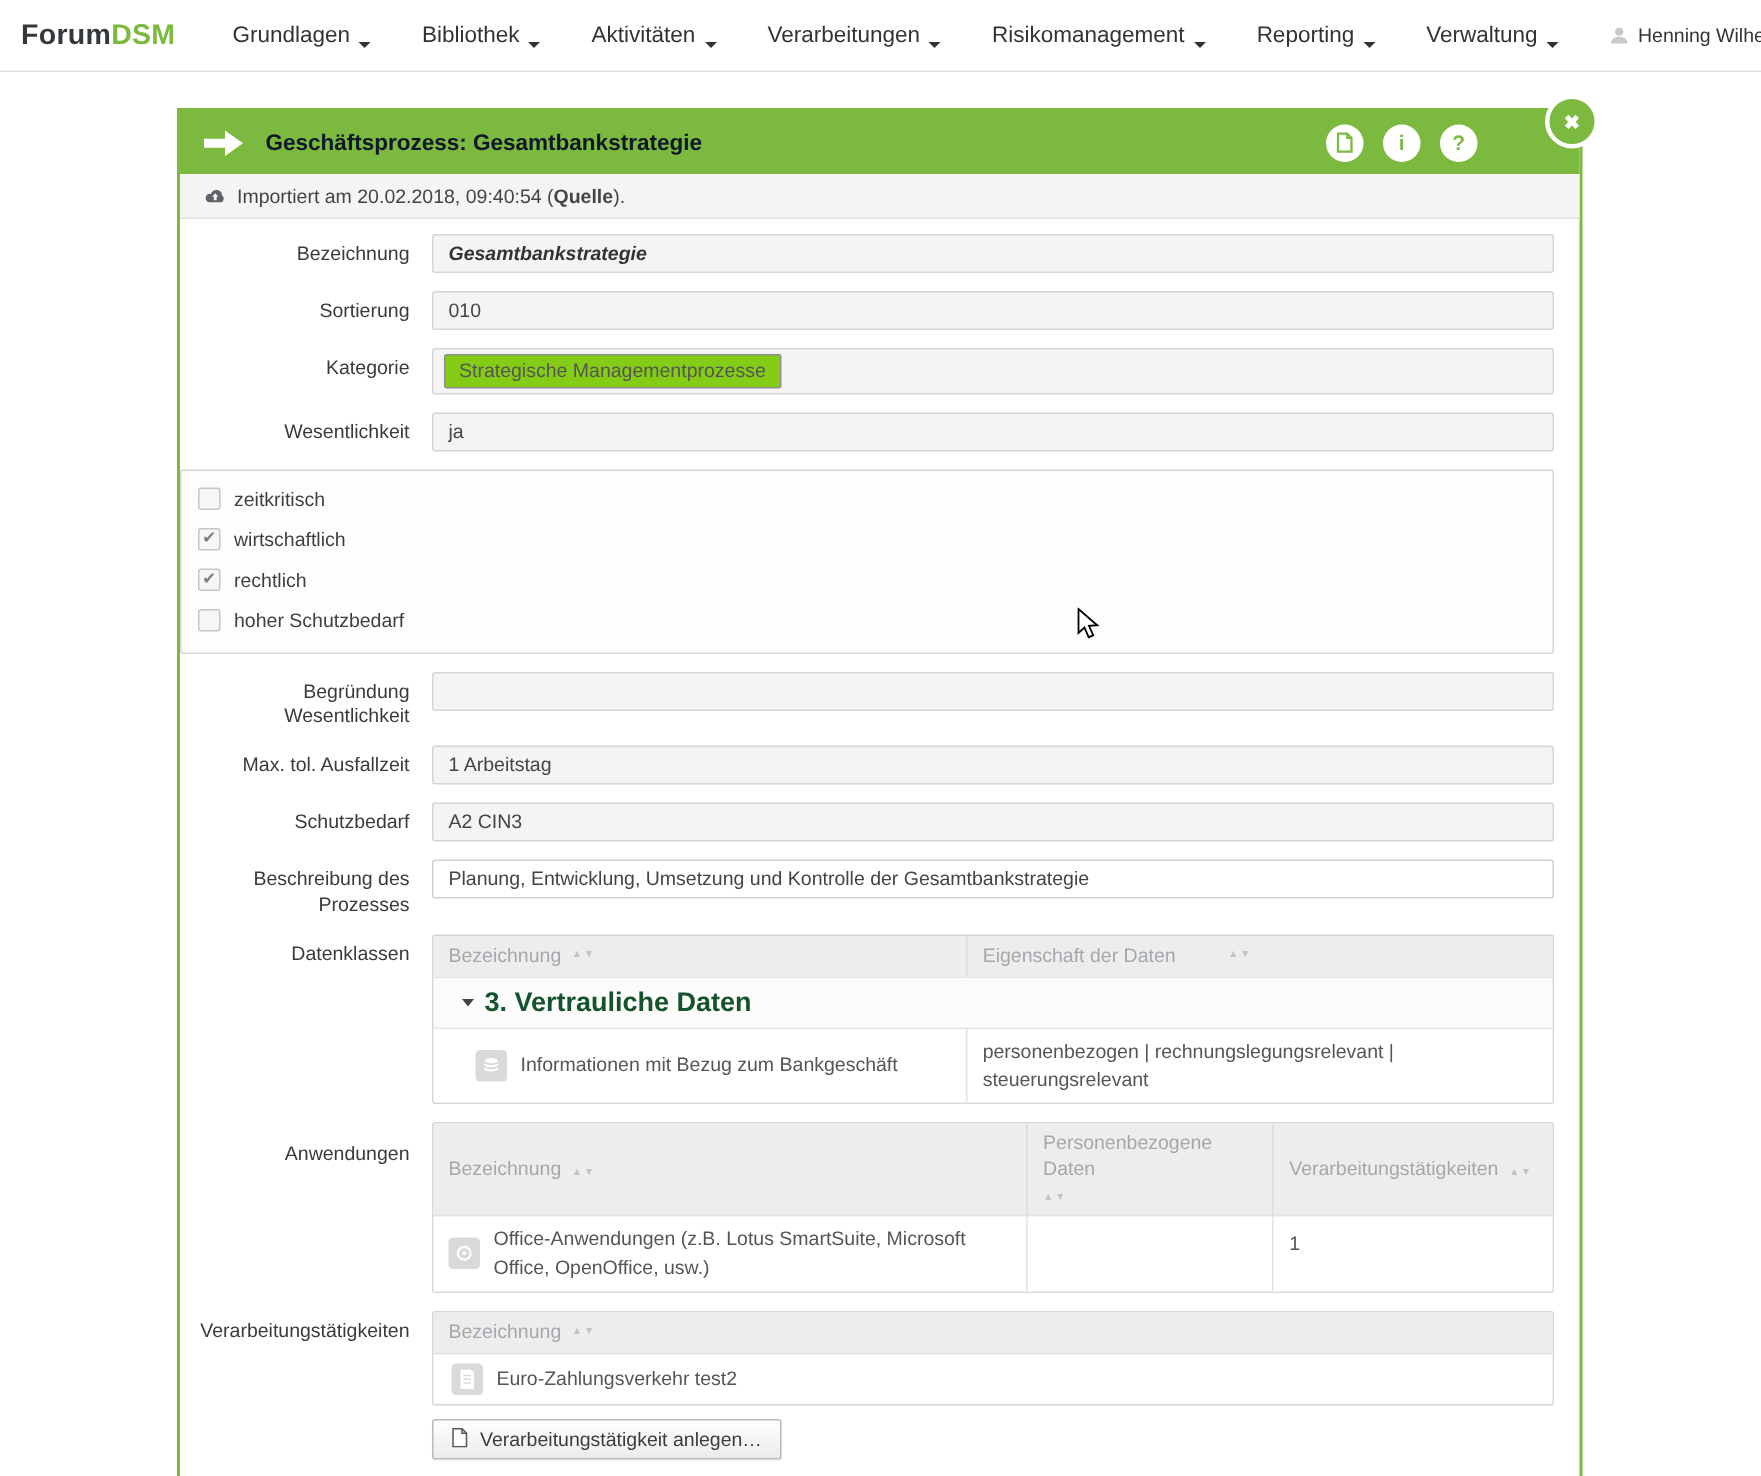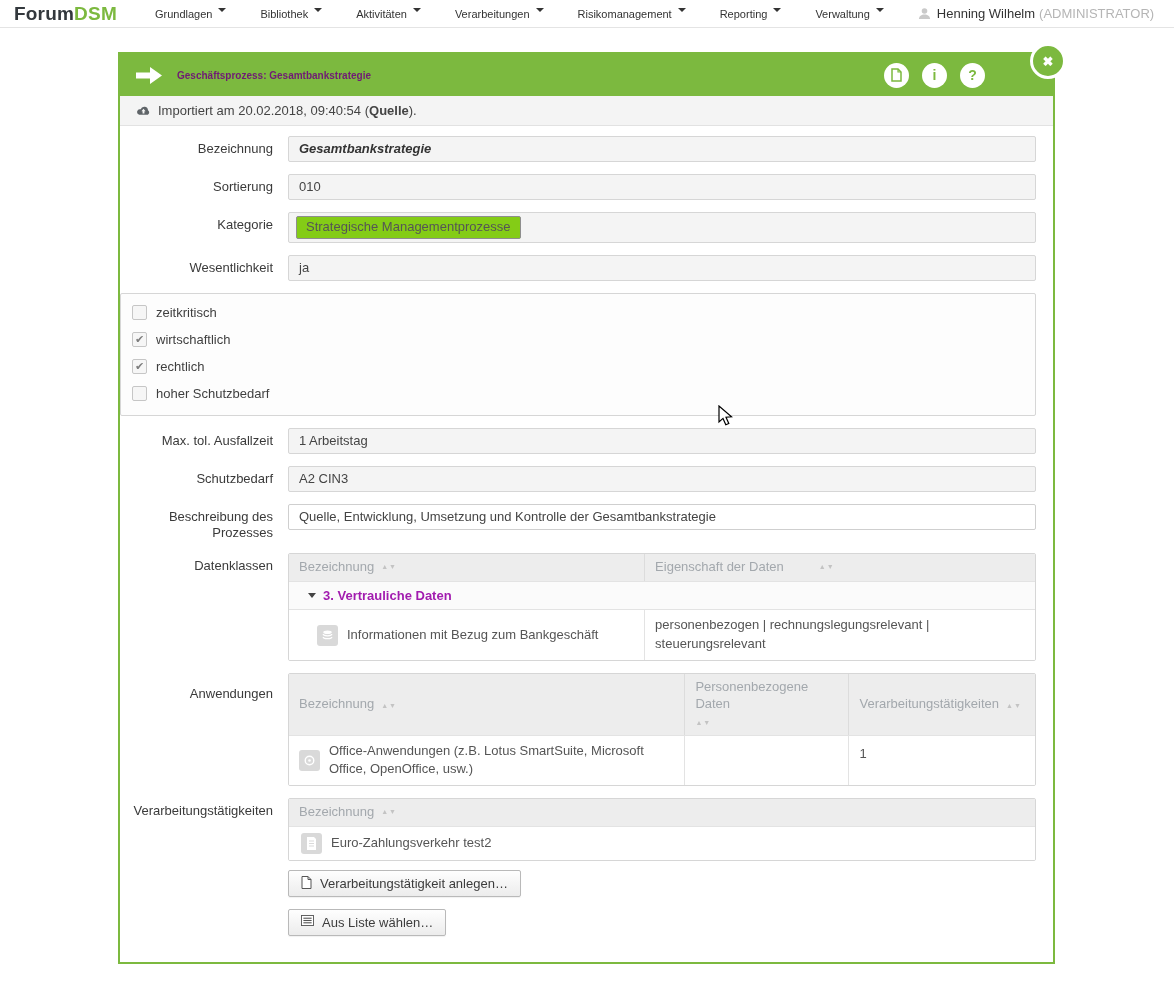--- a/index.html
+++ b/index.html
@@ -1,39 +1,39 @@
 <!DOCTYPE html>
 <html lang="de"><head>
 <meta charset="utf-8">
 <style>
   * { margin:0; padding:0; box-sizing:border-box; }
   html,body { width:1174px; height:984px; background:#fff;
     font-family:"Liberation Sans", sans-serif; color:#3a3a3a; overflow:hidden; }
 
   
-  .nav { height:28px; background:#fff; border-bottom:1px solid #e4e4e4;
+  .nav { height:48px; background:#fff; border-bottom:1px solid #e4e4e4;
     display:flex; align-items:center; padding:0 8px 0 14px; }
   .logo { font-size:19px; font-weight:bold; letter-spacing:.2px; margin-right:38px; }
   .logo .p1 { color:#33383d; }
   .logo .p2 { color:#7cb93f; }
-  .nav-item { font-size:11px; color:#333; margin-right:34px; cursor:pointer;
-    display:flex; align-items:flex-start; white-space:nowrap; }
+  .nav-item { font-size:15px; color:#333; margin-right:34px; cursor:pointer;
+    display:flex; align-items:flex-end; white-space:nowrap; }
   .caret { width:0; height:0; border-left:4px solid transparent; border-right:4px solid transparent;
     border-top:4px solid #333; display:inline-block; margin-left:6px; }
   .nav-spacer { flex:1; }
   .user-box { display:flex; align-items:center; font-size:13px; color:#333; margin-right:14px; cursor:pointer; white-space:nowrap; }
   .user-box .role { color:#b5b5b5; margin-left:4px; }
   .user-icon { margin-right:6px; display:inline-flex; }
 
   
   .panel-wrap { position:relative; margin:24px 119px 0 118px; }
   .panel { border:2px solid #7cb93f; background:#fff; position:relative; }
   .panel-header { height:42px; background:#7cb93f; display:flex; align-items:center; padding:0 14px 0 16px; }
   .title-arrow { margin-right:14px; display:inline-flex; }
-  .panel-title { color:#701a75; font-size:10px; font-weight:bold; flex:1; }
+  .panel-title { color:#0f172a; font-size:15px; font-weight:bold; flex:1; }
   .hdr-icons { display:flex; align-items:center; gap:13px; margin-right:54px; }
   .hdr-circle { width:25px; height:25px; border-radius:50%; background:#fff; color:#7cb93f;
     display:flex; align-items:center; justify-content:center; font-weight:bold; font-size:14px; cursor:pointer; }
   .close-circle { position:absolute; top:-9px; right:-11px; width:36px; height:36px; border-radius:50%;
     background:#7cb93f; border:3px solid #fff; color:#fff; font-size:13px; font-weight:bold;
     display:flex; align-items:center; justify-content:center; cursor:pointer; z-index:5; }
 
   .import-bar { height:30px; background:#f4f4f4; border-bottom:1px solid #e2e2e2;
     display:flex; align-items:center; padding-left:16px; font-size:13px; color:#444; }
   .import-bar .cloud { margin-right:7px; display:inline-flex; }
@@ -60,21 +60,21 @@
 
   
   .dtable { border:1px solid #d6d6d6; border-radius:2px; overflow:hidden; background:#fff; }
   .thead { display:flex; background:#ededed; color:#a3a8ad; font-size:13px; }
   .th { padding:5px 10px; display:flex; align-items:flex-start; line-height:1.3; cursor:pointer; }
   .th + .th { border-left:1px solid #dcdcdc; }
   .sort { margin-left:7px; font-size:7px; color:#c3c3c3; letter-spacing:1px; white-space:nowrap; padding-top:3px; }
   .sort::before { content:"▲"; }
   .sort::after { content:"▼"; }
   .grouprow { display:flex; align-items:center; border-top:1px solid #e3e3e3; background:#fbfbfb;
-    padding:6px 10px 6px 19px; font-size:13px; font-weight:bold; color:#a21caf; cursor:pointer; }
+    padding:6px 10px 6px 19px; font-size:18px; font-weight:bold; color:#14532d; cursor:pointer; }
   .tri-down { width:0; height:0; border-left:4px solid transparent; border-right:4px solid transparent;
     border-top:5px solid #444; margin-right:7px; }
   .trow { display:flex; border-top:1px solid #e3e3e3; background:#fff; font-size:13px; color:#555; cursor:pointer; }
   .td { padding:6px 10px; display:flex; align-items:center; line-height:1.45; }
   .td + .td { border-left:1px solid #e3e3e3; }
   .row-icon { width:21px; height:21px; background:#d9d9d9; border-radius:3px; margin-right:9px;
     display:inline-flex; align-items:center; justify-content:center; flex:none; }
 
   .c-dk1 { width:47.6%; } .c-dk2 { flex:1;gap:28px; }
   .c-aw1 { width:53%; }   .c-aw2 { width:22%; } .c-aw3 { flex:1; }
@@ -218,35 +218,41 @@
             </div>
             <div class="checkrow">
               <span class="cbox"></span>
               <span class="checklabel">hoher Schutzbedarf</span>
             </div>
           </div>
         </div>
       </div>
 
       <div class="frow">
+        <div class="flabel">Begründung Wesentlichkeit</div>
+        <div class="fctrl">
+            <div class="field"></div>
+          </div>
+      </div>
+      <div class="frow">
         <div class="flabel">Max. tol. Ausfallzeit</div>
         <div class="fctrl">
             <div class="field">1 Arbeitstag</div>
           </div>
       </div>
       <div class="frow">
         <div class="flabel">Schutzbedarf</div>
         <div class="fctrl">
             <div class="field">A2 CIN3</div>
           </div>
       </div>
       <div class="frow">
         <div class="flabel">Beschreibung des Prozesses</div>
         <div class="fctrl">
-            <div class="field white">Quelle, Entwicklung, Umsetzung und Kontrolle der Gesamtbankstrategie</div>
+            <div class="field white">Planung, Entwicklung, Umsetzung und Kontrolle der Gesamtbankstrategie</div>
           </div>
       </div>
 
       <div class="frow">
         <div class="flabel">Datenklassen</div>
         <div class="fctrl">
           <div class="dtable">
             <div class="thead">
               <div class="th c-dk1">
                   <span>Bezeichnung</span>

